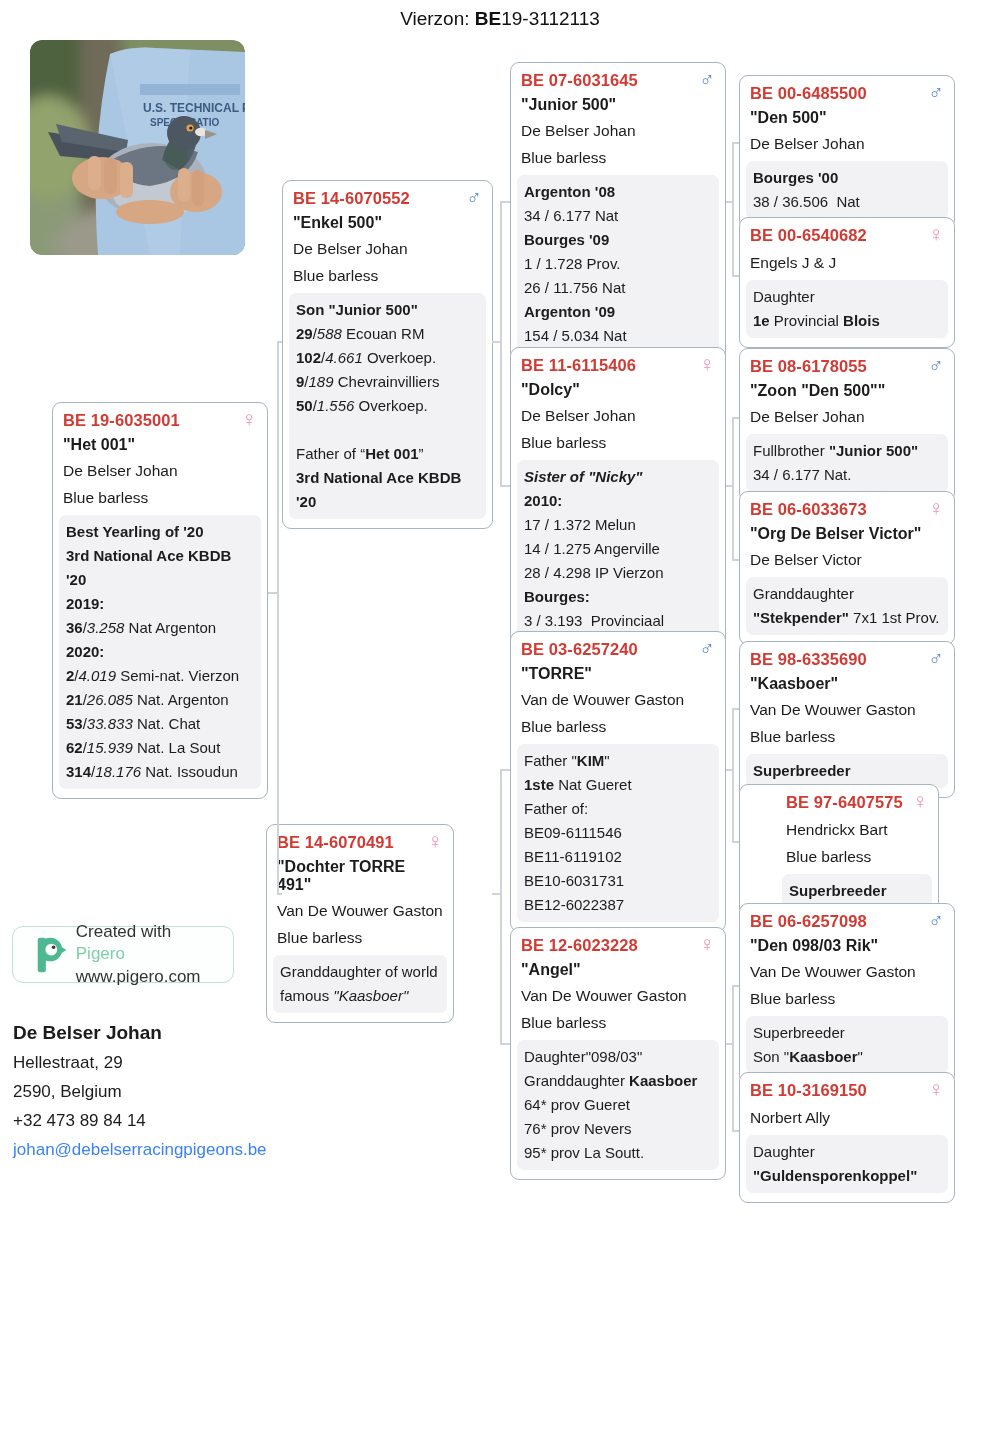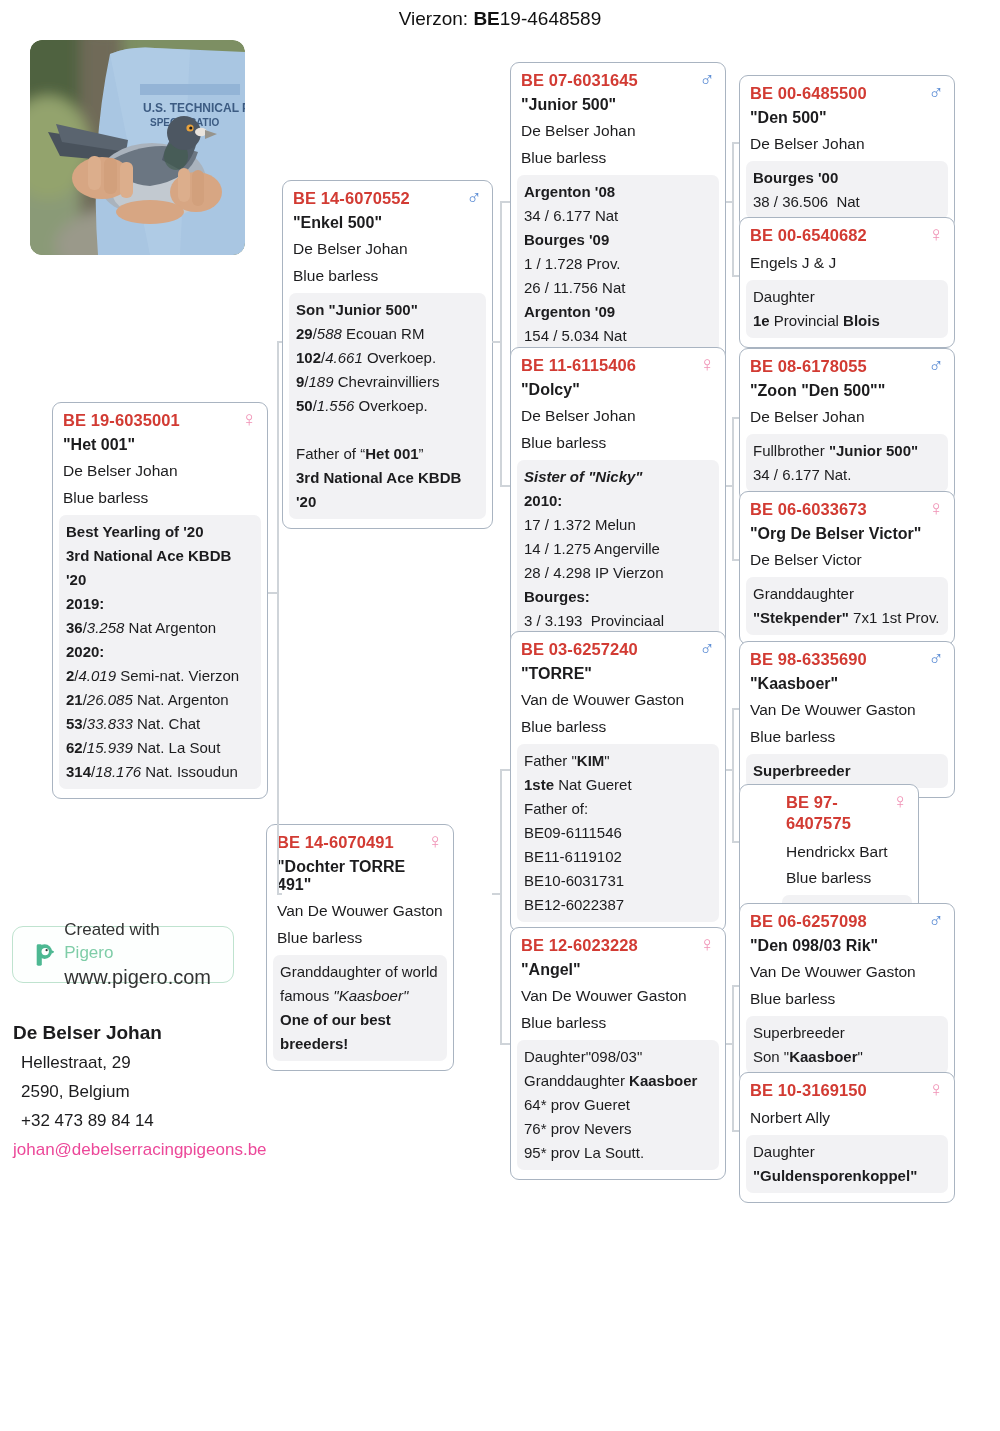--- a/index.html
+++ b/index.html
@@ -26,33 +26,33 @@
   .dline{line-height:1.6;white-space:pre-wrap;}
 
   .conn{position:absolute;background:#cfd4d9;}
 
   .badge{position:absolute;left:12px;top:926px;width:222px;height:57px;box-sizing:border-box;
     border:1.5px solid #bfe3cf;border-radius:11px;background:#fdfffe;
     display:flex;align-items:center;gap:10px;padding:6px 22px;}
   .badge-text{display:flex;flex-direction:column;line-height:1.3;}
   .badge-line1{font-size:17px;color:#333;}
   .badge-line1 .brand{color:#7fcda8;}
-  .badge-line2{font-size:20px;color:#333;}
+  .badge-line2{font-size:17px;color:#333;}
 
   .contact{position:absolute;left:13px;top:1022px;}
   .contact-name{font-size:19px;font-weight:bold;margin:0 0 9px;}
-  .contact-line{font-size:17px;margin:0 8px 9px;}
-  .contact-email{font-size:17px;color:#ec4899;text-decoration:none;display:inline-block;}
+  .contact-line{font-size:17px;margin:0 0 9px;}
+  .contact-email{font-size:17px;color:#3b82f6;text-decoration:none;display:inline-block;}
 </style>
 </head>
 <body>
 
 <div class="page">
 
-  <h1 class="page-title"><span>Vierzon: </span><b>BE</b><span>19-4648589</span></h1>
+  <h1 class="page-title"><span>Vierzon: </span><b>BE</b><span>19-3112113</span></h1>
 
   <div class="photo">
     <svg width="215" height="215" viewBox="0 0 215 215">
       <defs>
         <filter id="ph-blur" x="-30%" y="-30%" width="160%" height="160%">
             <feGaussianBlur stdDeviation="7"></feGaussianBlur>
           </filter>
         <clipPath id="ph-clip">
             <rect width="215" height="215" rx="12"></rect>
           </clipPath>
@@ -145,21 +145,20 @@
   <article class="card" style="left:266px;top:789px;width:188px;margin-top:35px;">
       <div class="card-head">
         <span class="ring">BE 14-6070491</span>
         <span class="sex female">♀</span>
       </div>
       <div class="bird-name">"Dochter TORRE 491"</div>
       <div class="bline">Van De Wouwer Gaston</div>
       <div class="bline">Blue barless</div>
       <div class="details">
         <div class="dline">Granddaughter of world famous <i>"Kaasboer"</i></div>
-        <div class="dline"><b>One of our best breeders!</b></div>
       </div>
     </article>
   <article class="card" style="left:510px;top:62px;width:216px;">
       <div class="card-head">
         <span class="ring">BE 07-6031645</span>
         <span class="sex male">♂</span>
       </div>
       <div class="bird-name">"Junior 500"</div>
       <div class="bline">De Belser Johan</div>
       <div class="bline">Blue barless</div>
@@ -277,21 +276,21 @@
         <span class="ring">BE 98-6335690</span>
         <span class="sex male">♂</span>
       </div>
       <div class="bird-name">"Kaasboer"</div>
       <div class="bline">Van De Wouwer Gaston</div>
       <div class="bline">Blue barless</div>
       <div class="details">
         <div class="dline"><b>Superbreeder</b></div>
       </div>
     </article>
-  <article class="card" style="left:739px;top:784px;width:180px;padding-left:46px;">
+  <article class="card" style="left:739px;top:784px;width:200px;padding-left:46px;">
       <div class="card-head">
         <span class="ring">BE 97-6407575</span>
         <span class="sex female">♀</span>
       </div>
       <div class="bline">Hendrickx Bart</div>
       <div class="bline">Blue barless</div>
       <div class="details">
         <div class="dline"><b>Superbreeder</b></div>
       </div>
     </article>

